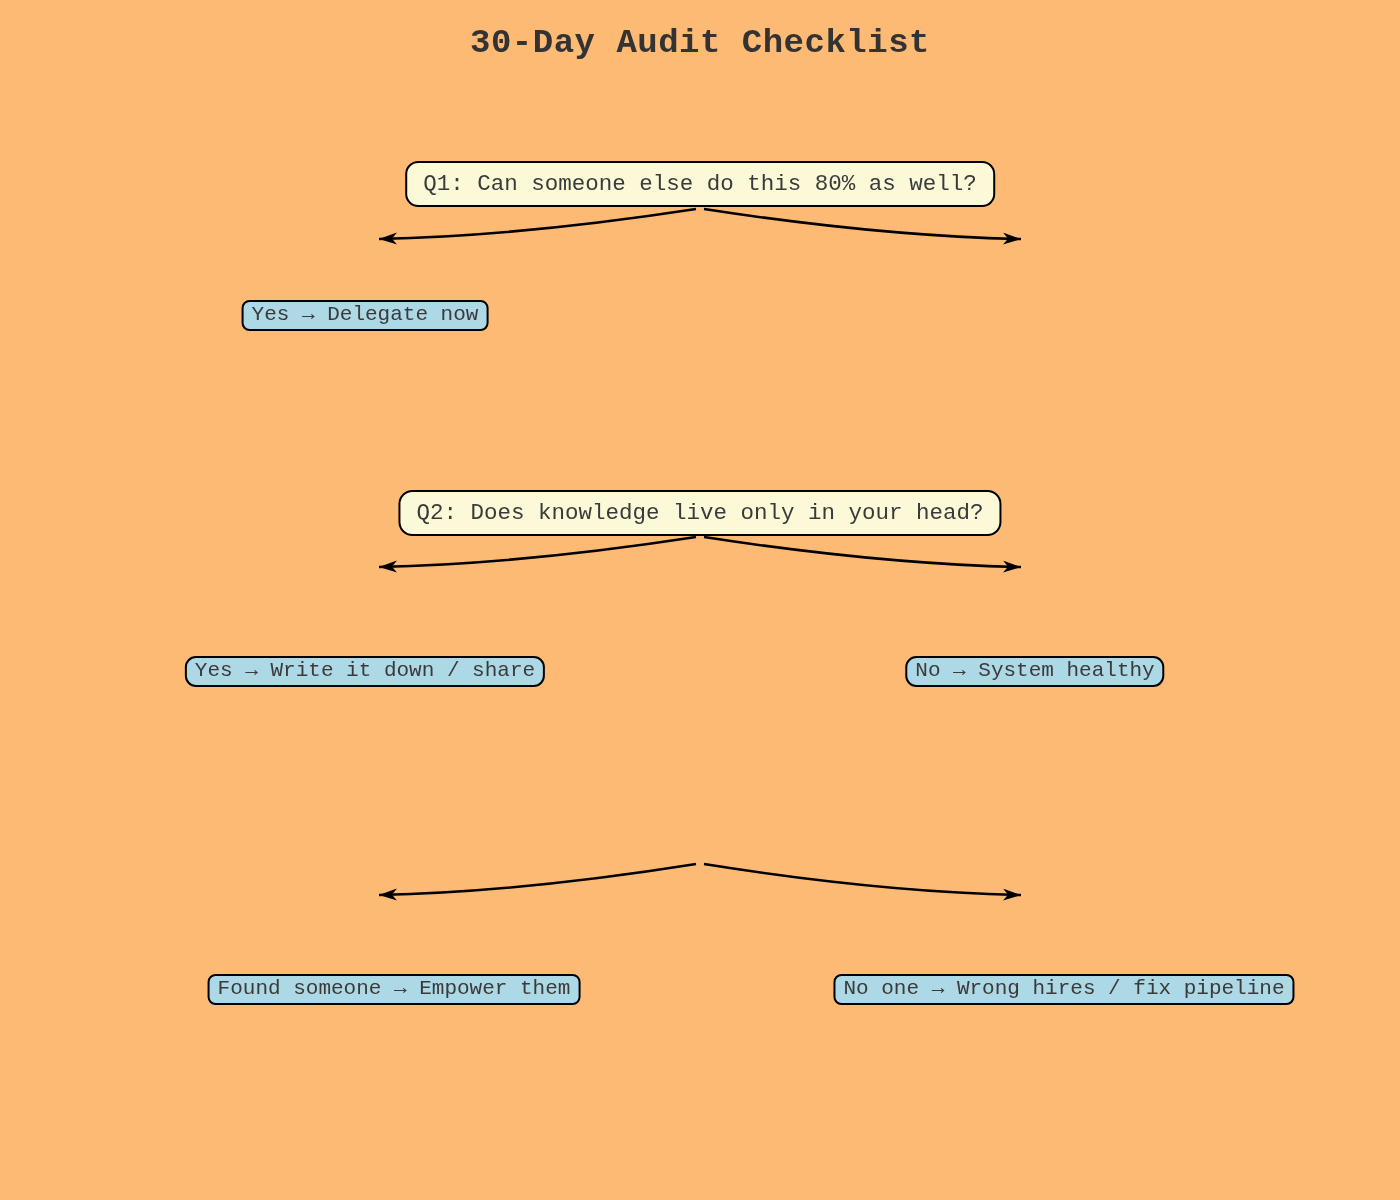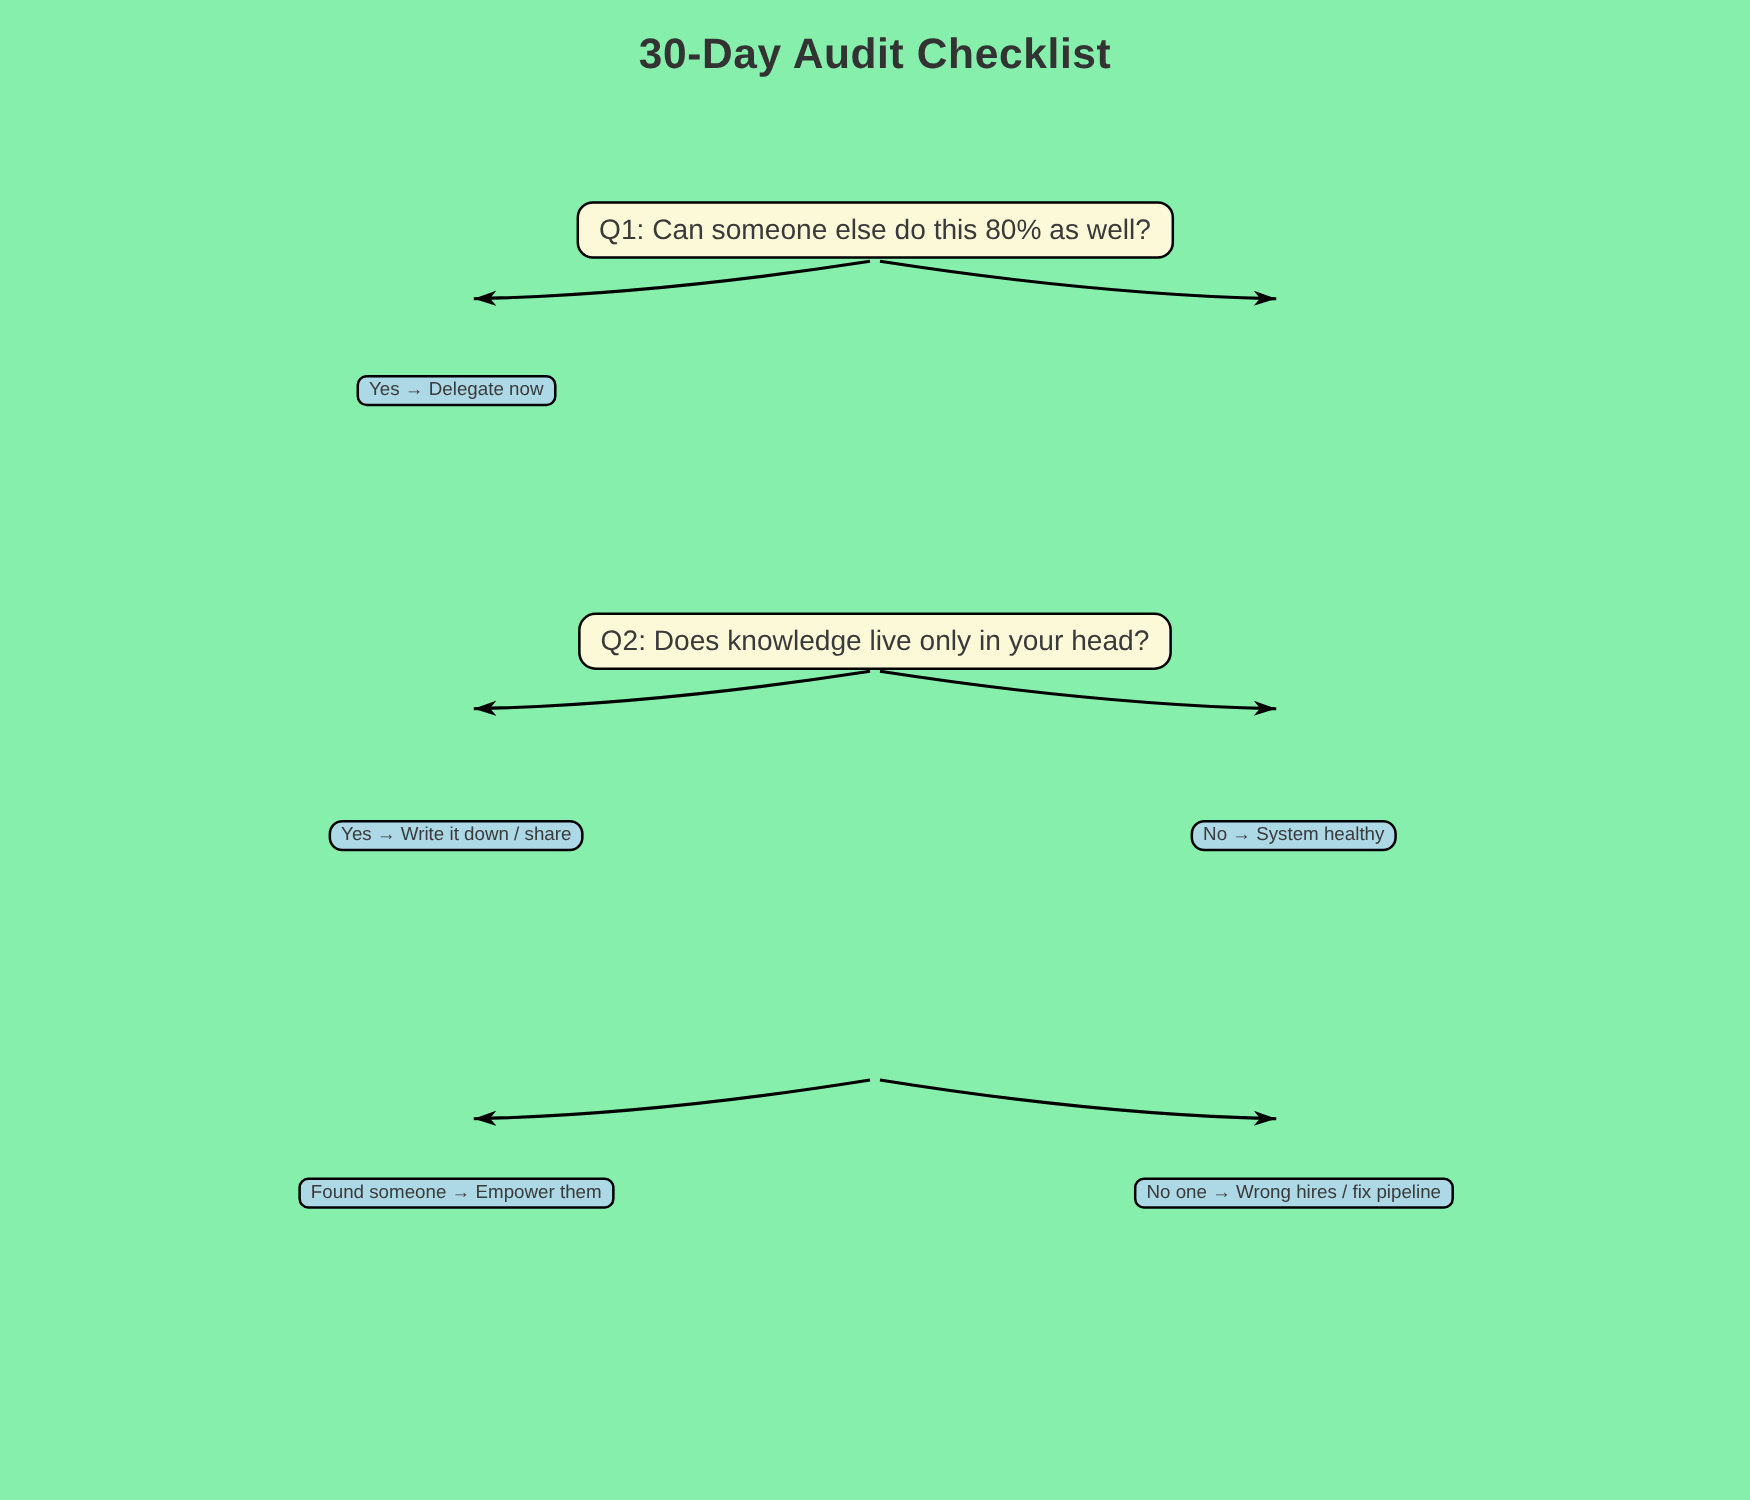--- a/index.html
+++ b/index.html
@@ -4,22 +4,22 @@
 <style>
   html, body {
     margin: 0;
     padding: 0;
     background: #ffffff;
   }
   #canvas {
     position: relative;
     width: 1400px;
     height: 1200px;
-    background: #86efac;
-    font-family: Liberation Sans, sans-serif;
+    background: #fdba74;
+    font-family: Liberation Mono, monospace;
     overflow: hidden;
   }
   .title {
     position: absolute;
     top: 24px;
     left: 0;
     width: 100%;
     text-align: center;
     font-size: 34px;
     font-weight: bold;
@@ -39,34 +39,34 @@
     white-space: nowrap;
     box-sizing: border-box;
   }
   .abox {
     position: absolute;
     transform: translateX(-50%);
     background: var(--answer-fill, #add8e6);
     border: 2.5px solid var(--border, #000000);
     border-radius: 8px;
     padding: 1px 8px 3px 8px;
-    font-size: 15px;
+    font-size: 21px;
     color: var(--node-text, #3a3a3a);
     white-space: nowrap;
     box-sizing: border-box;
   }
   .abox.left  { left: 365px; }
   .abox.right { left: 1035px; }
 
   .q1 { top: 161px; border-radius: 13px; }
   .q2 { top: 490px; }
   .q3 { top: 818px; }
   .a1 { top: 300px; }
   .a2 { top: 656px; border-radius: 11px; }
-  .a3 { top: 942px; }
+  .a3 { top: 974px; margin-left: 29px; }
 
   #arrow-layer {
     position: absolute;
     top: 0; left: 0;
     width: 1400px;
     height: 1200px;
     pointer-events: none;
   }
   #arrow-layer path.branch {
     fill: none;

